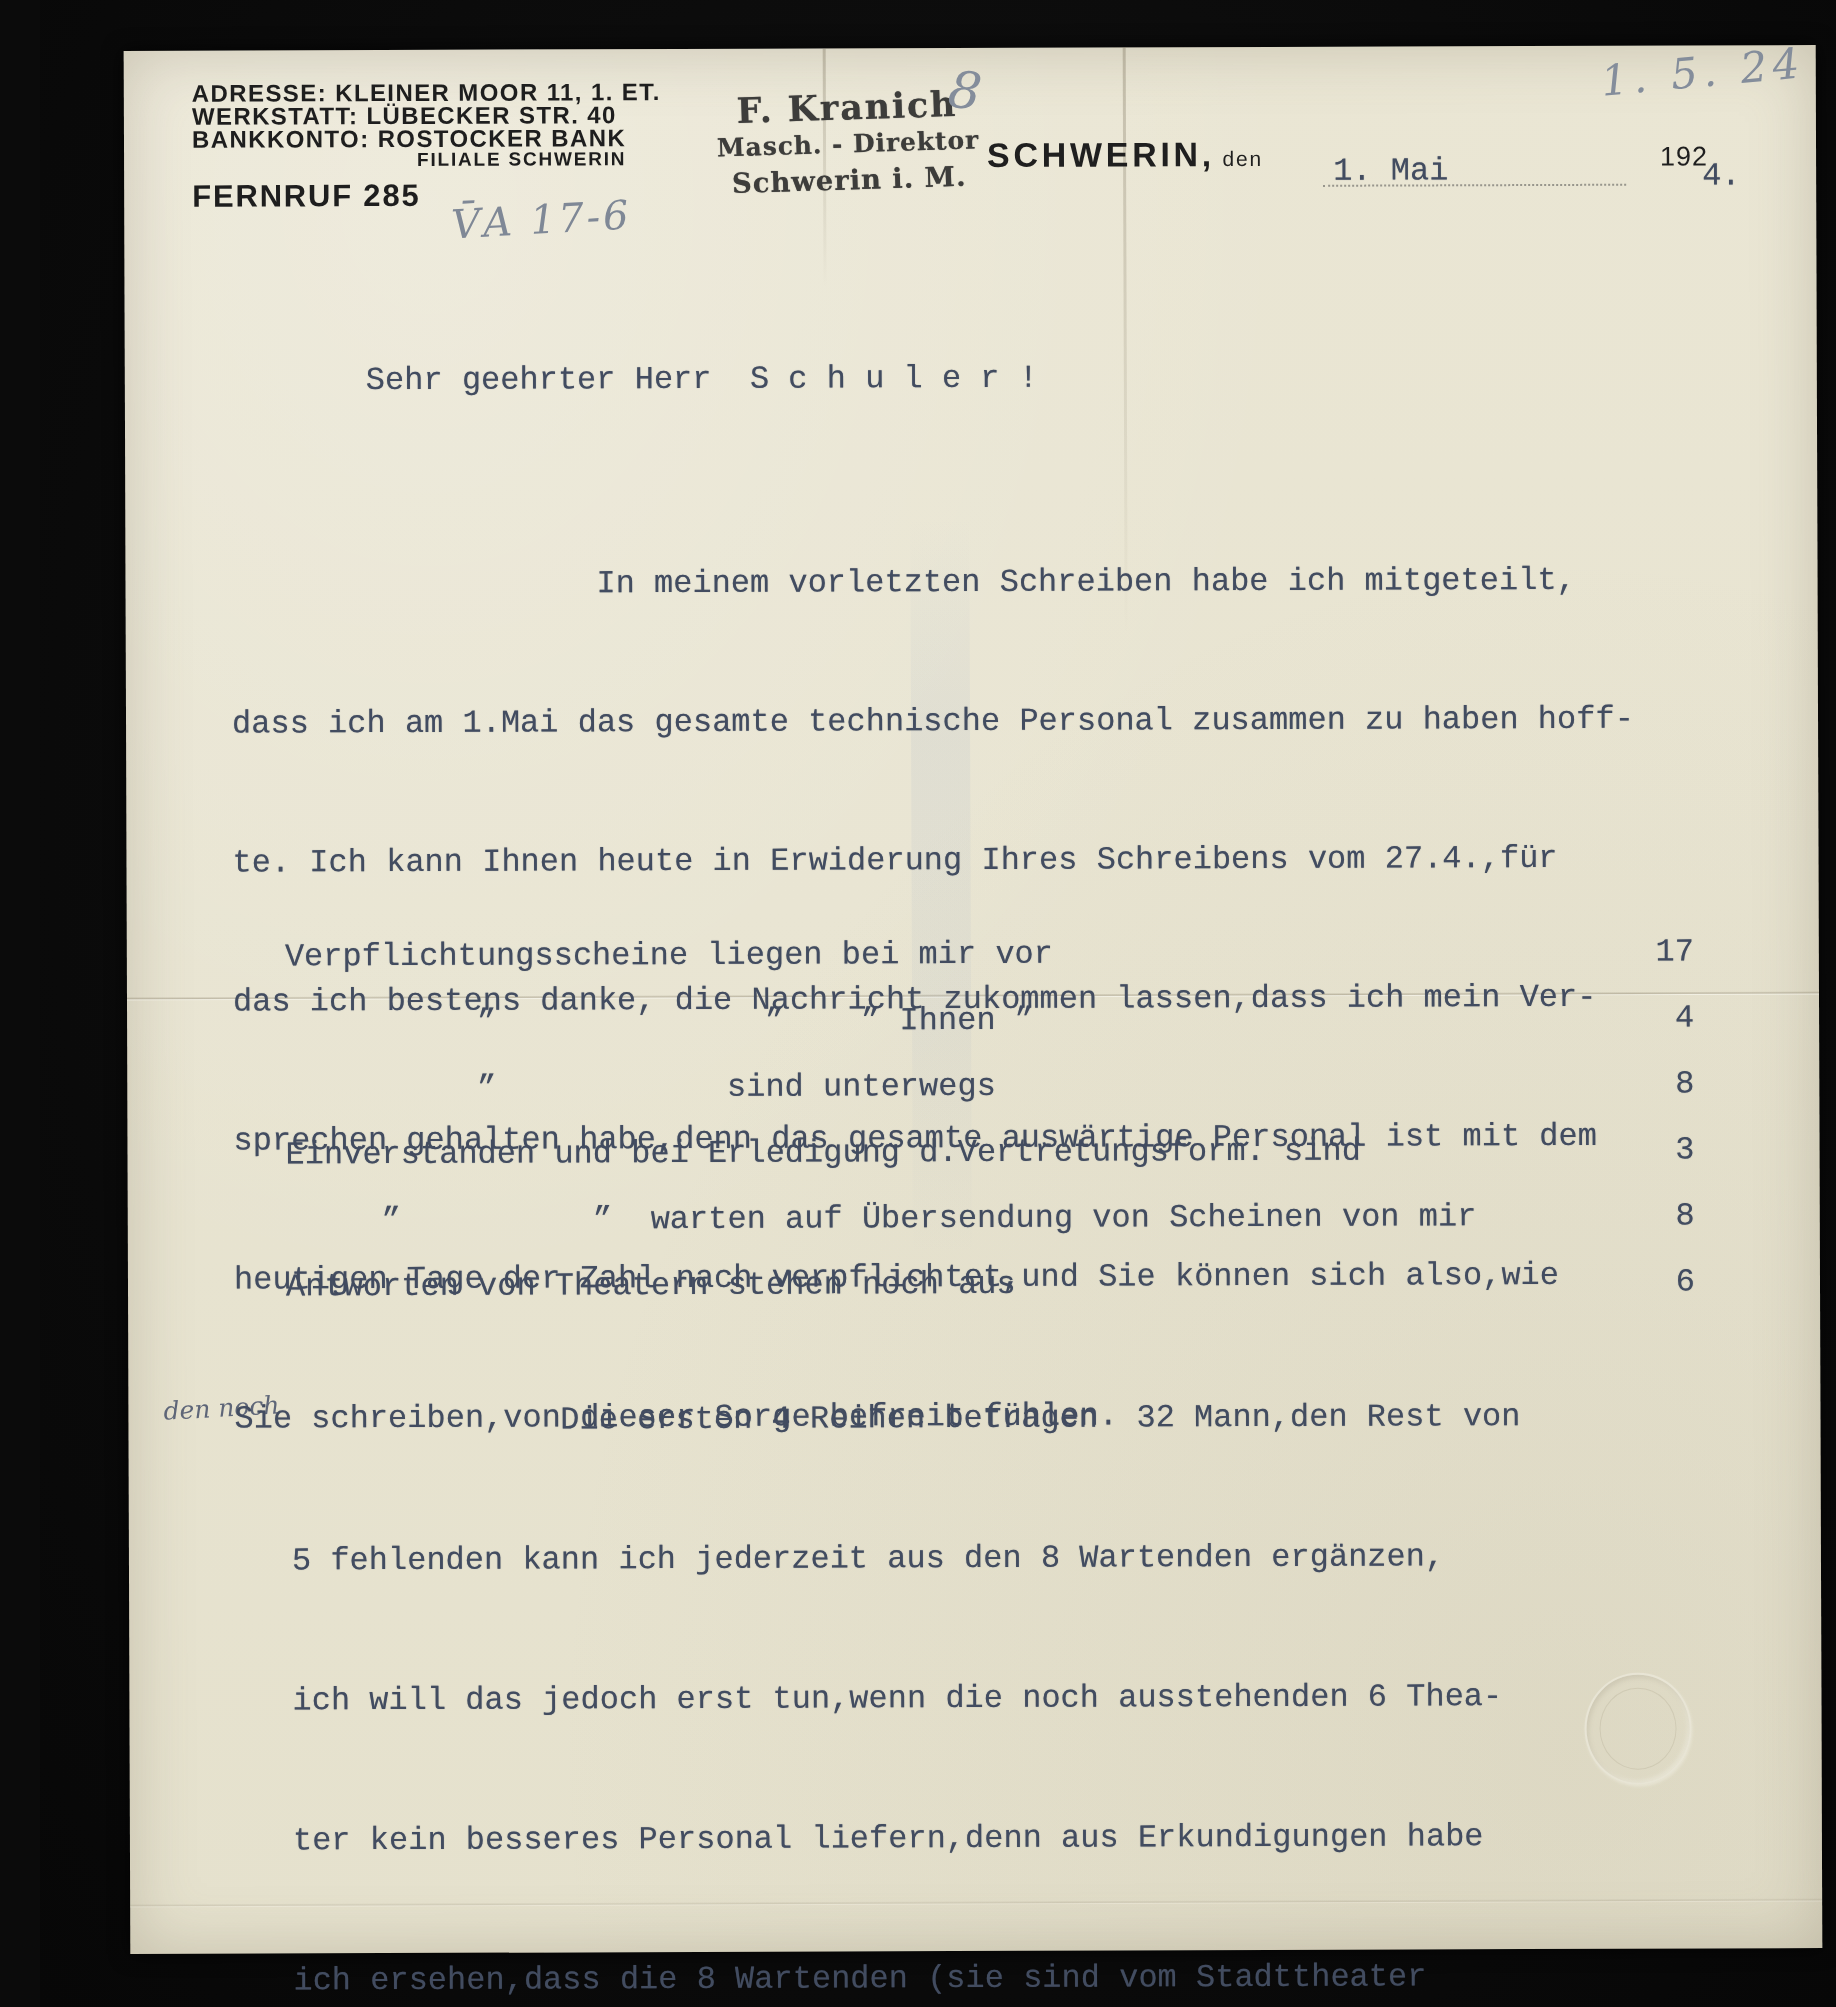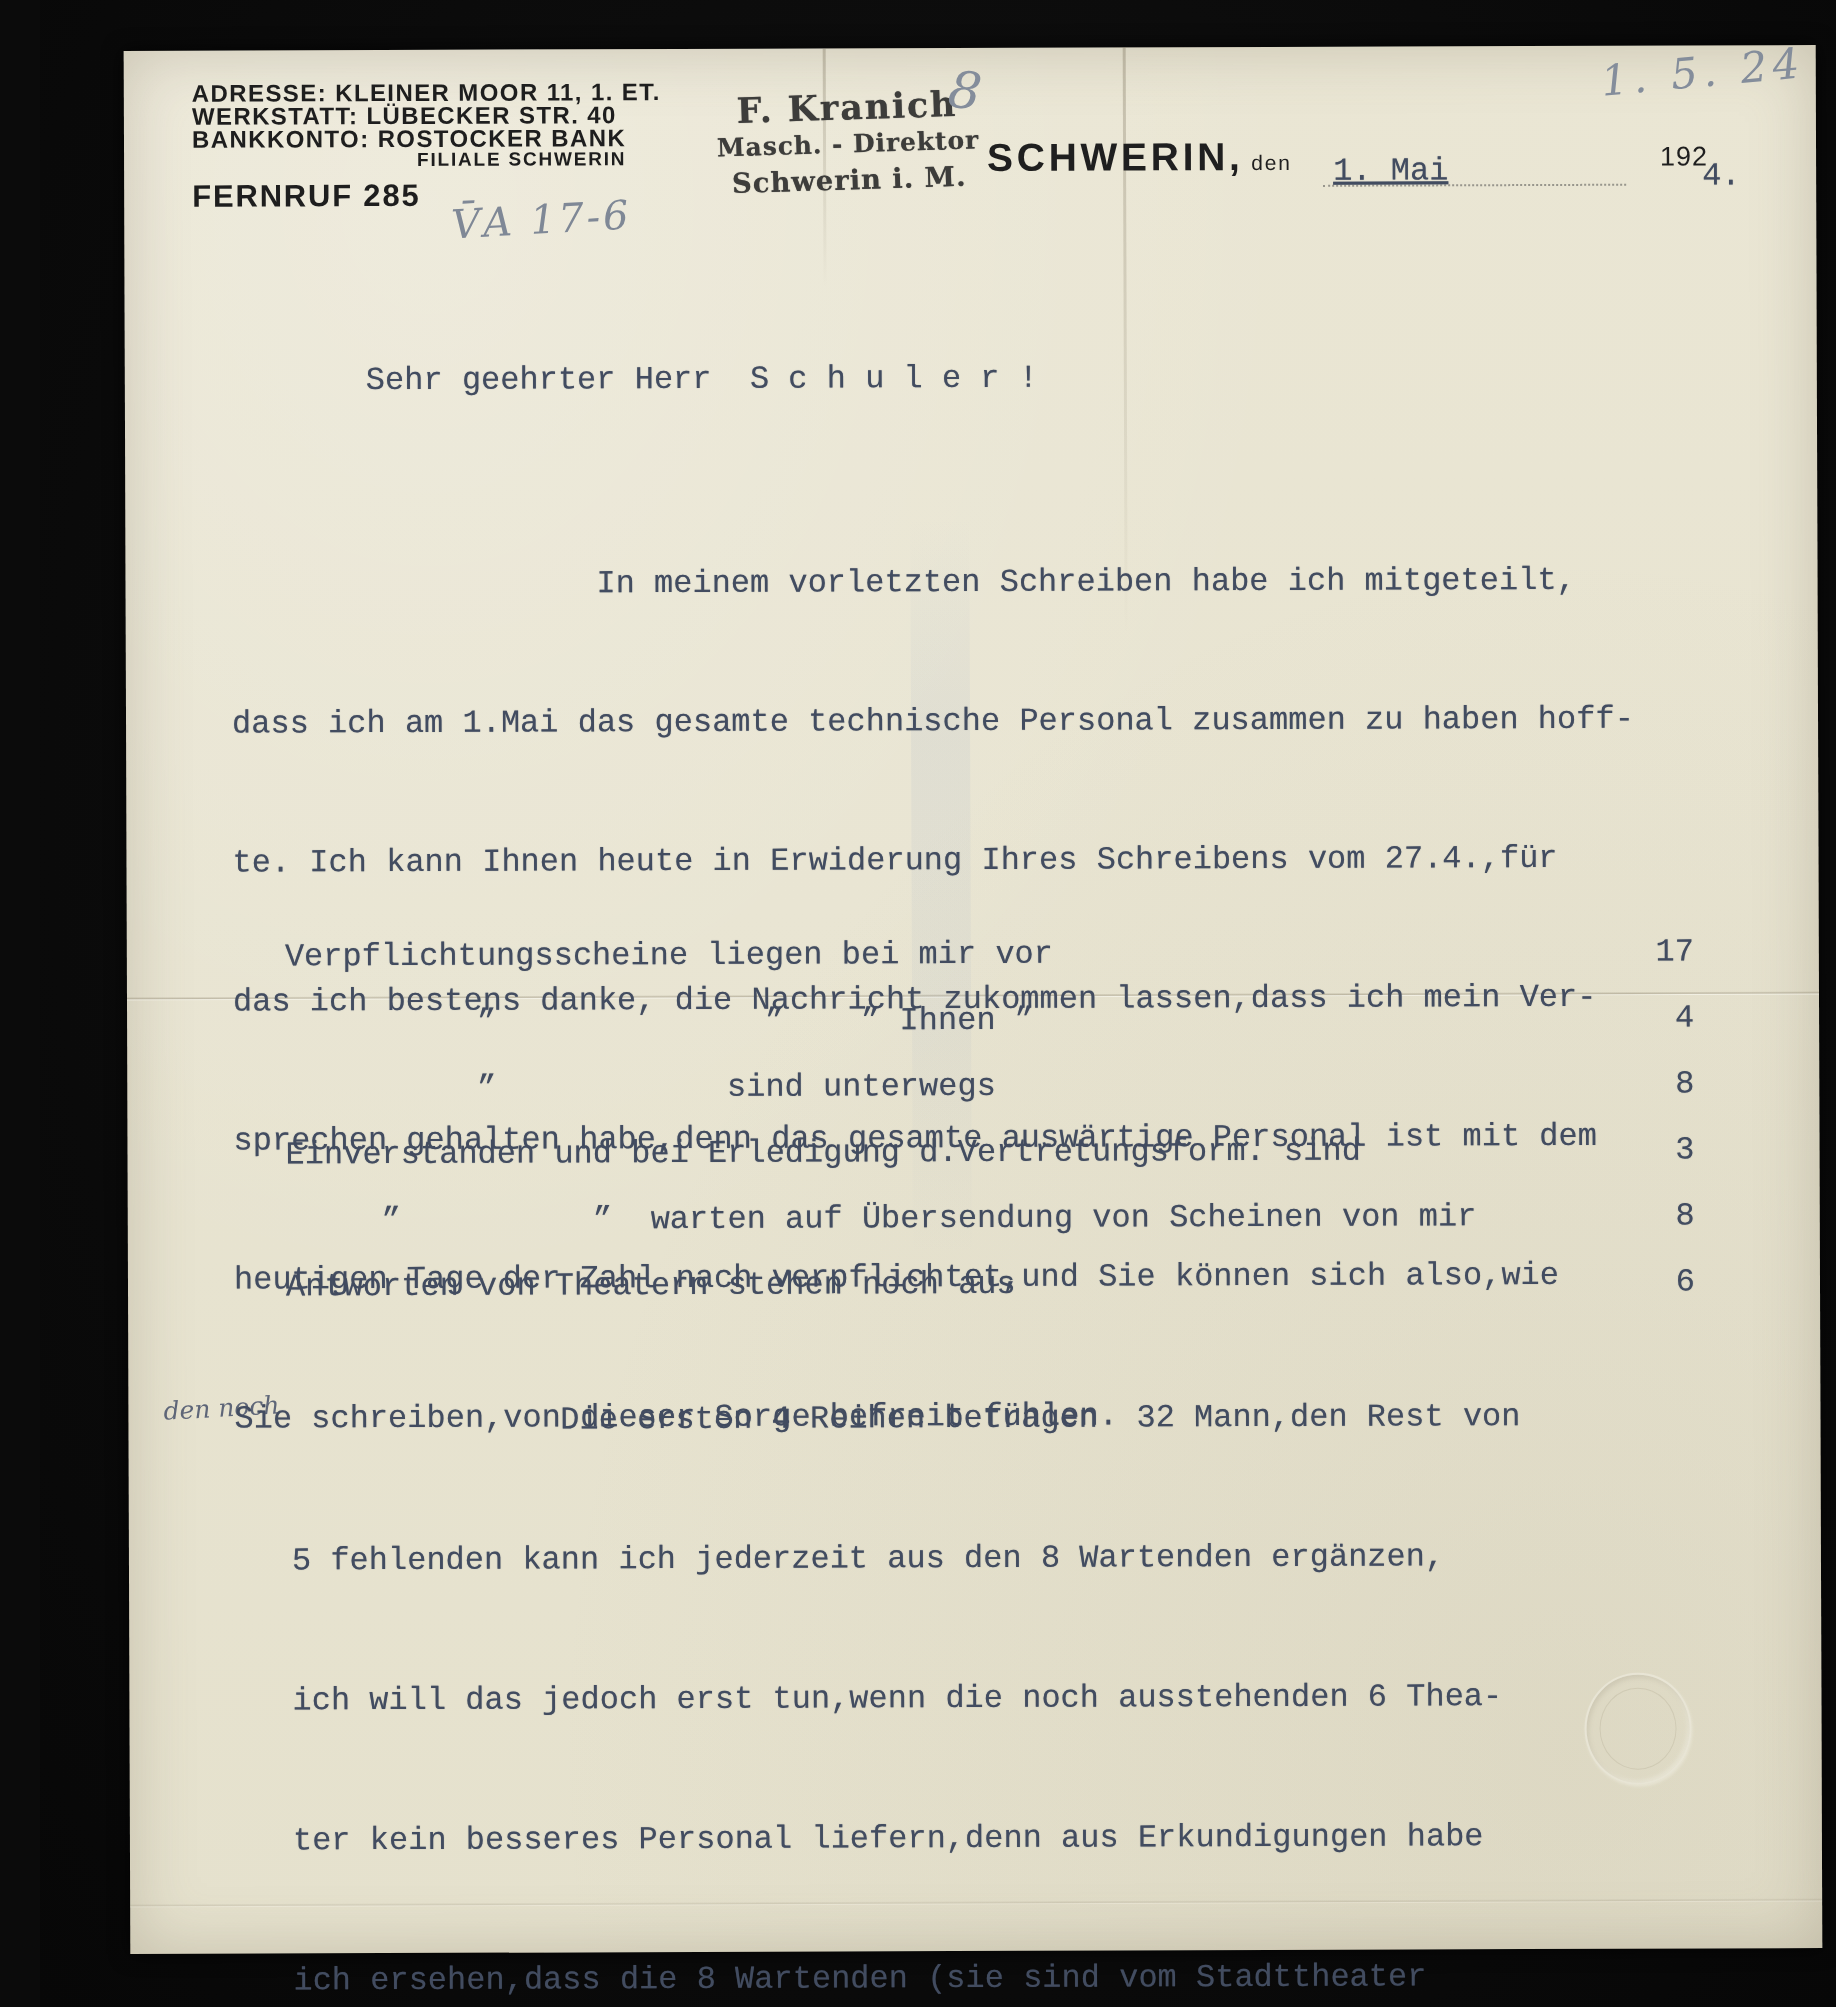--- a/index.html
+++ b/index.html
@@ -52,25 +52,25 @@
 
   
   .pencil{font-family:"DejaVu Serif","Liberation Serif",serif;font-style:italic;color:#848d9b;}
   .hw-eight{position:absolute;left:825px;top:13px;font-size:51px;transform:rotate(8deg);}
   .hw-corner-date{position:absolute;left:1477px;top:1.8px;font-size:42px;letter-spacing:5.5px;transform:rotate(-5deg);}
   .hw-fileref{position:absolute;left:327px;top:147px;font-size:40px;letter-spacing:2.8px;transform:rotate(-3deg);color:#7f8896;}
   .hw-margin-note{position:absolute;left:35px;top:1343px;font-size:25px;color:#5e6678;transform:rotate(-3deg);}
 
   
   .schwerin{position:absolute;left:863px;top:88px;color:#1f1f1f;white-space:nowrap;}
-  .schwerin .city{font-weight:bold;font-size:39px;letter-spacing:3.7px;}
+  .schwerin .city{font-weight:bold;font-size:34px;letter-spacing:3.7px;}
   .schwerin .den{font-weight:normal;font-size:21px;letter-spacing:1.8px;}
   .date-leader{position:absolute;left:1199px;top:138px;width:303px;border-bottom:2.8px dotted rgba(70,70,70,0.5);}
   .typed{font-family:"Liberation Mono","DejaVu Sans Mono",monospace;color:#424c60;text-shadow:0 0 0.9px rgba(66,76,96,0.55);}
-  .typed-date{position:absolute;left:1209px;top:106px;font-size:32px;text-decoration:underline;}
+  .typed-date{position:absolute;left:1209px;top:106px;font-size:32px;}
   .year-printed{position:absolute;left:1536px;top:96px;font-weight:normal;font-size:27px;color:#1f1f1f;letter-spacing:0.9px;}
   .year-typed{position:absolute;left:1578px;top:112px;font-size:32px;}
 
   
   .salutation{position:absolute;left:241px;top:312px;font-size:32px;white-space:pre;}
   .body-block{position:absolute;white-space:pre;font-size:32px;}
   .body-block .line{height:65px;line-height:65px;}
   .body1{left:106px;top:428px;}
   .body2{left:163px;top:1264px;}
   .body2 .line{height:66px;line-height:66px;}

